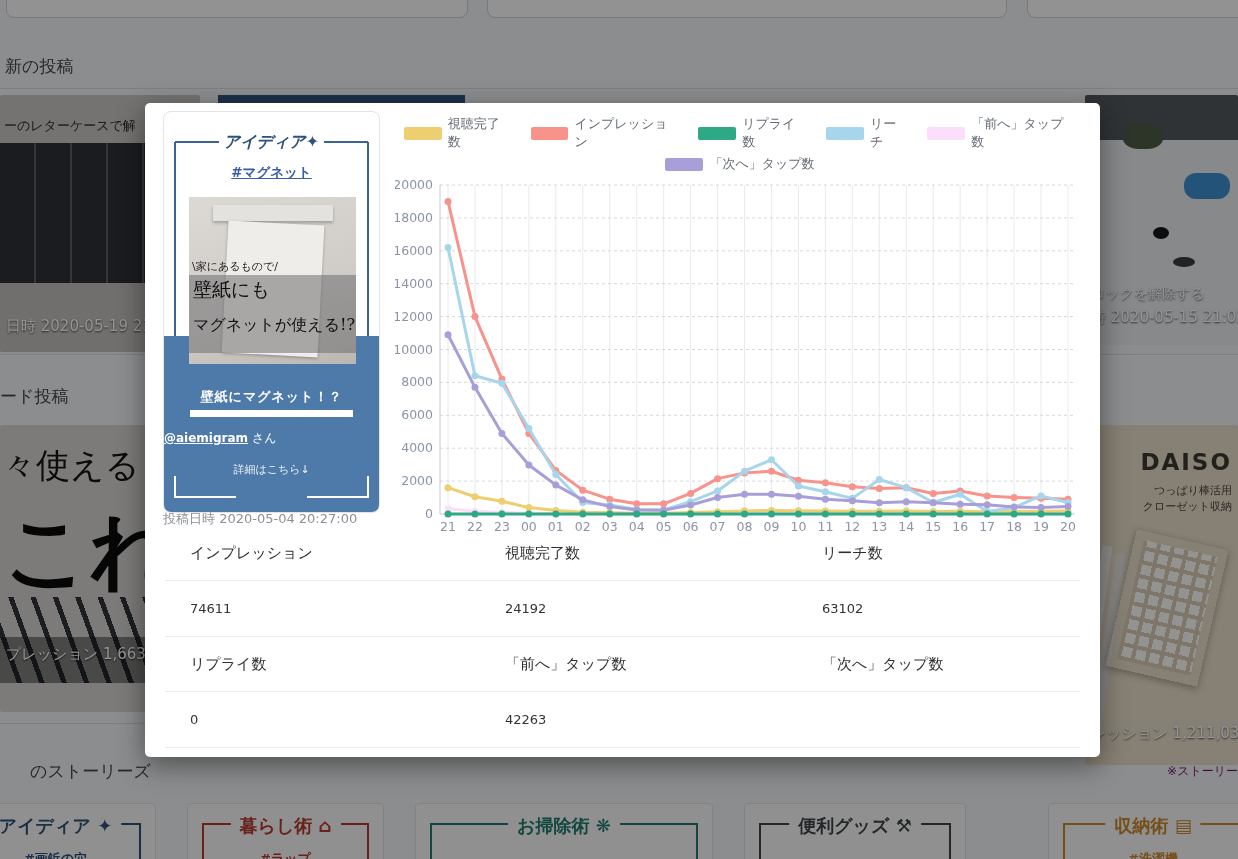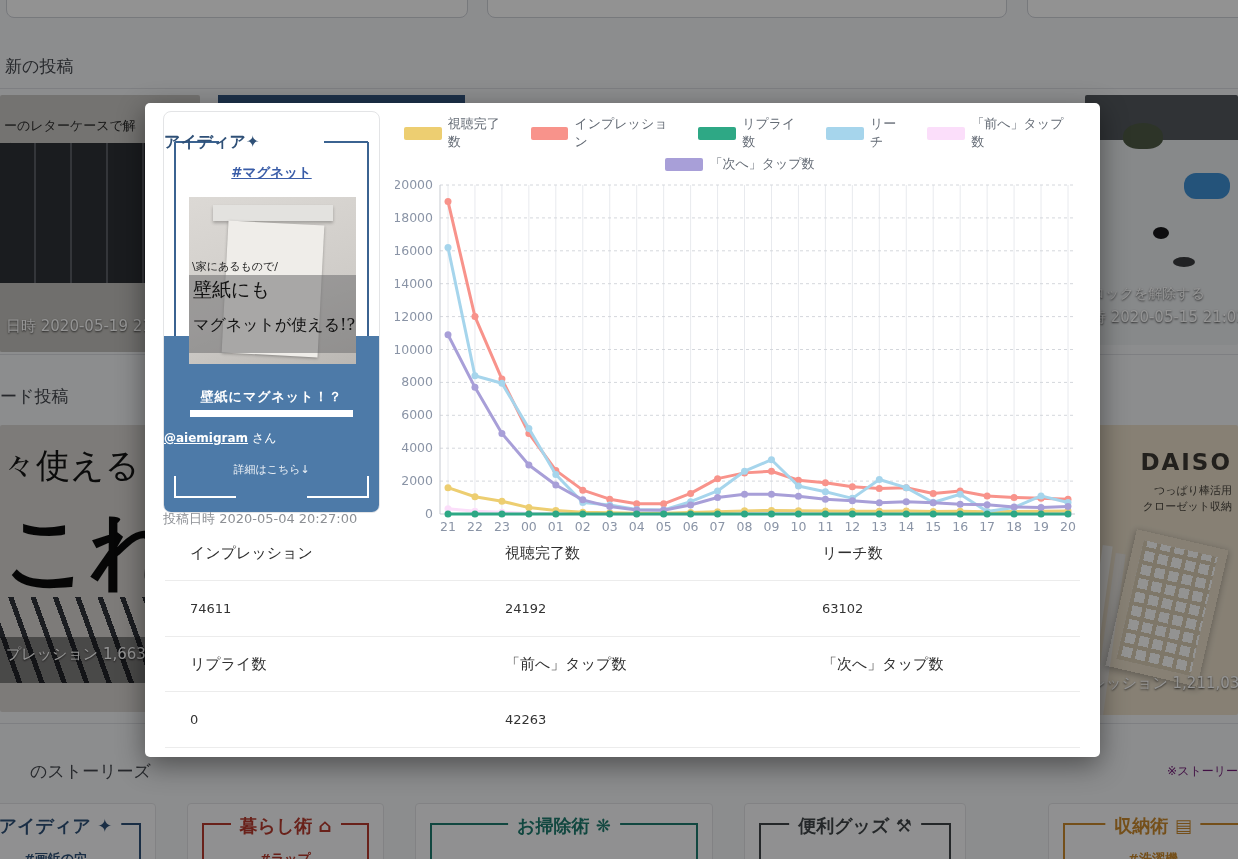--- a/index.html
+++ b/index.html
@@ -70,22 +70,22 @@
                 font-size:13px; font-weight:bold; }
 
   
   .backdrop { position:absolute; inset:0; background:rgba(0,0,0,.42); z-index:5; }
   .modal { position:absolute; left:145px; top:103px; width:955px; height:654px; background:#fff;
            border-radius:5px; box-shadow:0 8px 28px rgba(0,0,0,.45); z-index:10; }
 
   
   .story-card { position:absolute; left:18px; top:8px; width:217px; height:402px; background:#fff;
                 border:1px solid #e3e4e6; border-radius:8px; overflow:hidden; }
-  .sc-title { position:absolute; left:0; right:0; top:20px; text-align:left; font-size:16px;
-              font-weight:bold; color:#2f5077; z-index:3; }
+  .sc-title { position:absolute; left:0; right:0; top:20px; text-align:center; font-size:16px;
+              font-weight:bold; color:#2f5077; z-index:3;font-style:italic; }
   .sc-line { position:absolute; top:29px; width:44px; height:2px; background:#3b6391; z-index:3; }
   .sc-line.l { left:11px; } .sc-line.r { right:11px; }
   .sc-frame { position:absolute; left:10px; right:10px; top:30px; height:194px;
               border-left:2px solid #3b6391; border-right:2px solid #3b6391; z-index:2; }
   .sc-hash { position:absolute; left:0; right:0; top:52px; text-align:center; font-size:13.5px;
              font-weight:bold; color:#3a5da8; text-decoration:underline; z-index:3; }
   .sc-photo { position:absolute; left:25px; top:85px; width:167px; height:167px; background:#d6d3cf;
               background-image:linear-gradient(160deg,#dcd9d5 0%,#cfccc8 60%,#bab7b3 100%); z-index:4; }
   .sc-photo .paper { position:absolute; left:36px; top:26px; width:96px; height:132px; background:#efede9;
                      transform:rotate(3deg); box-shadow:0 1px 3px rgba(0,0,0,.3); }
@@ -162,21 +162,21 @@
   <div class="bg-heading" style="left:0; top:385px;">ード投稿</div>
 
   <div class="photo p-kore" style="left:0; top:425px; width:200px; height:287px;">
     <div class="t1">々使える</div>
     <div class="t2">これ</div>
     <div class="rack"></div>
     <div class="capband"></div>
     <div class="cap" style="bottom:48px;">プレッション 1,663,</div>
   </div>
 
-  <div class="photo p-daiso" style="left:1085px; top:425px; width:153px; height:290px;">
+  <div class="photo p-daiso" style="left:1085px; top:425px; width:153px; height:340px;">
     <div class="brand">DAISO</div>
     <div class="sub" style="top:58px;">つっぱり棒活用</div>
     <div class="sub" style="top:74px;">クローゼット収納</div>
     <div class="pole"></div>
     <div class="board"></div>
     <div class="cap" style="bottom:22px;">レッション 1,211,03</div>
   </div>
 
   <div class="divider" style="top:723px;"></div>
   <div class="bg-heading" style="left:0; top:760px;padding-left:30px;">のストーリーズ</div>

